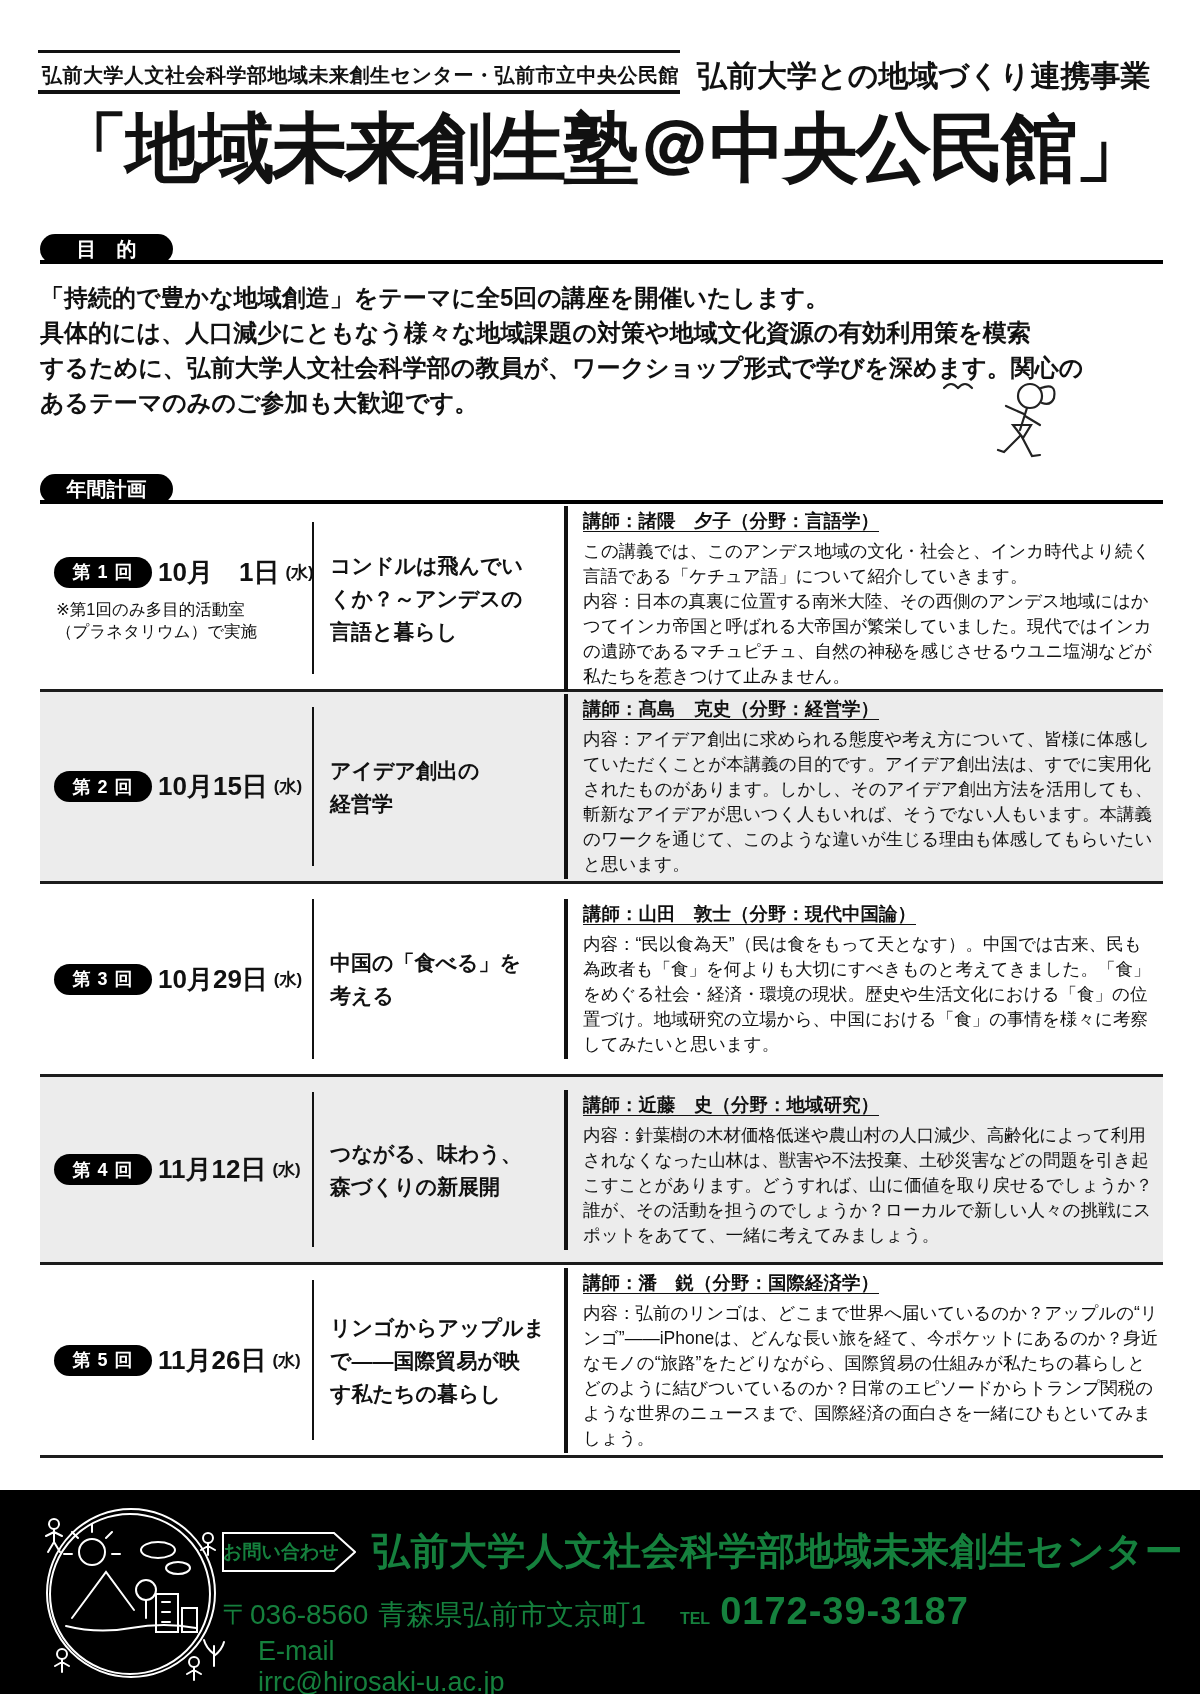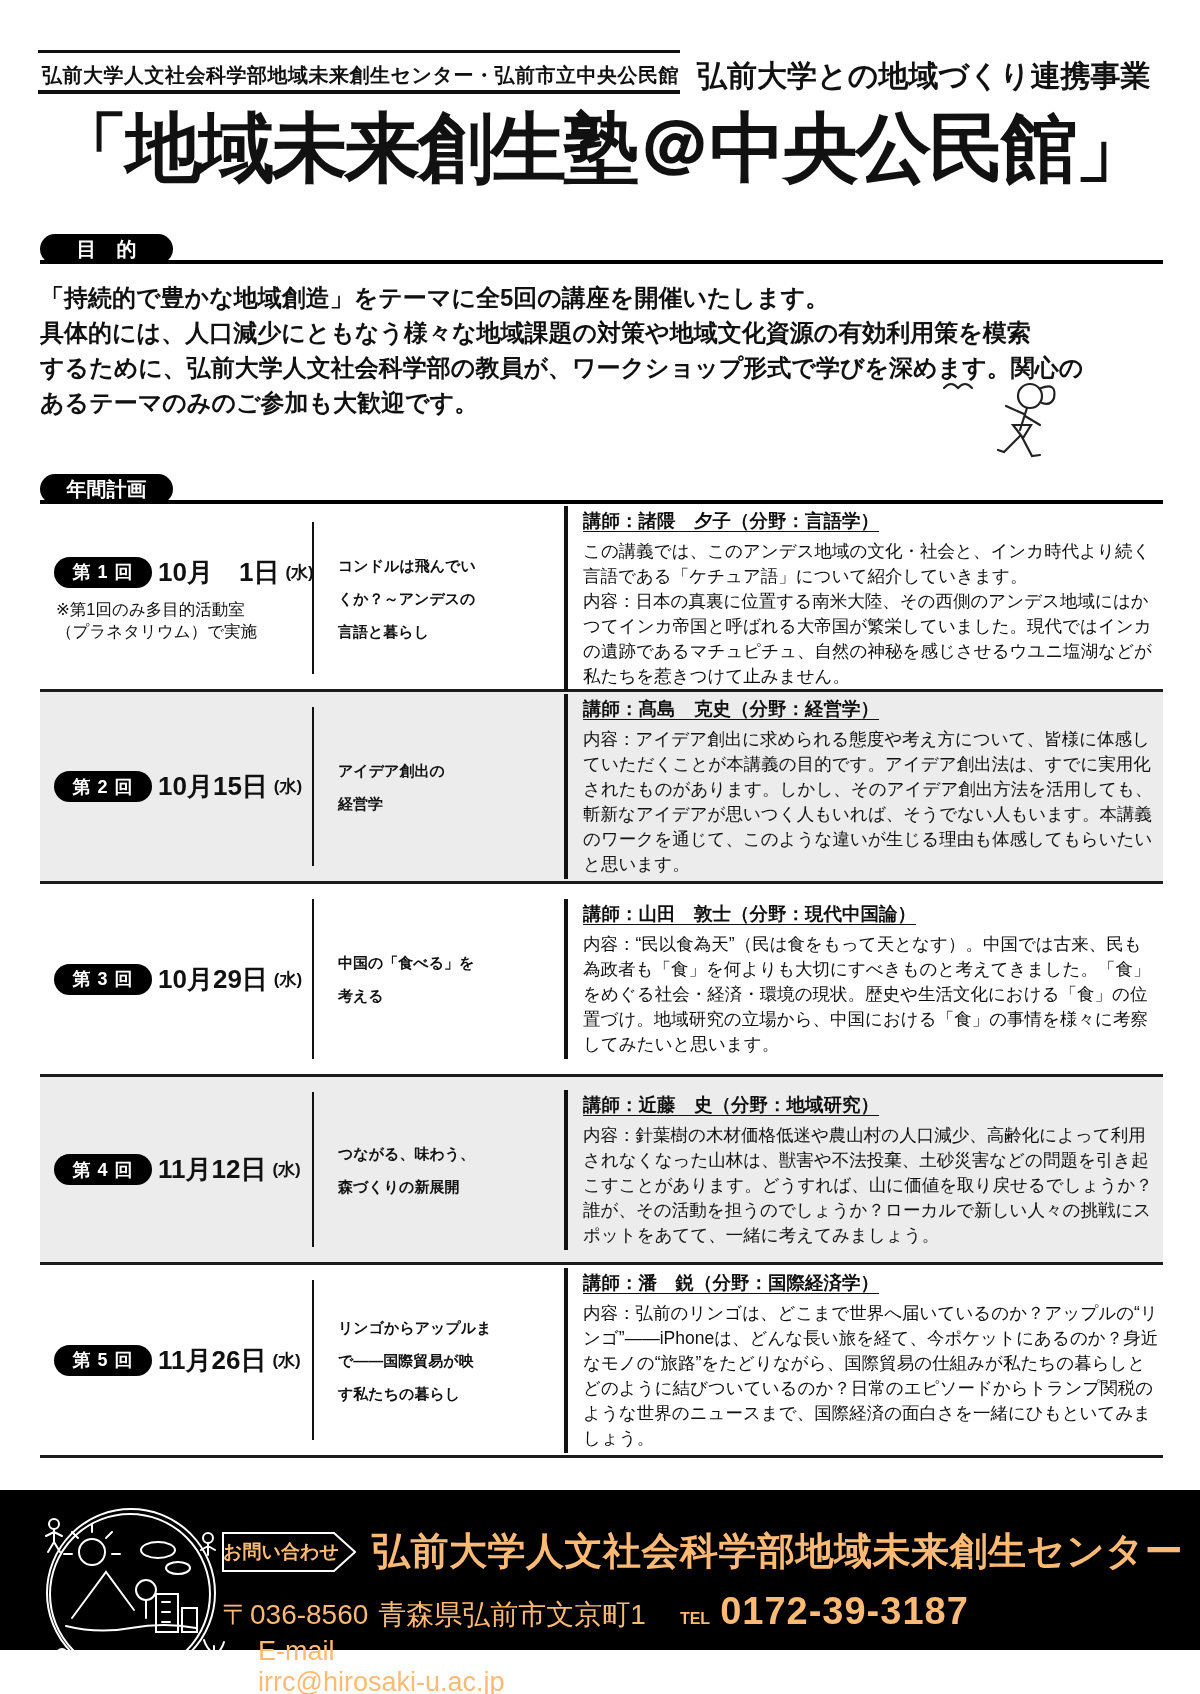--- a/index.html
+++ b/index.html
@@ -27,27 +27,27 @@
   .t-row.alt{background:#ececec;}
   .r1{height:185px;} .r2{height:192px;} .r3{height:193px;} .r4{height:188px;} .r5{height:193px;}
   .c-session{width:272px;box-sizing:border-box;padding-left:14px;flex:none;}
   .s-line{display:flex;align-items:center;gap:6px;}
   .s-pill{display:inline-flex;align-items:center;justify-content:center;flex:none;
     width:98px;height:31px;background:#000;color:#fff;border-radius:16px;font-size:18px;font-weight:bold;letter-spacing:1px;}
   .s-date{font-size:26px;font-weight:bold;white-space:nowrap;}
   .s-wd{font-size:17px;font-weight:bold;white-space:nowrap;}
   .s-note{margin-top:8px;margin-left:2px;font-size:16.5px;line-height:22px;white-space:pre-line;}
   .v-div{width:2px;background:#111;align-self:stretch;margin:15px 0;flex:none;}
-  .c-title{width:250px;box-sizing:border-box;padding-left:24px;flex:none;
-    font-size:15px;font-weight:bold;line-height:33px;white-space:pre-line;}
+  .c-title{width:250px;box-sizing:border-box;padding-left:16px;flex:none;
+    font-size:21px;font-weight:bold;line-height:33px;white-space:pre-line;}
   .c-desc{flex:1;border-left:4px solid #111;padding:2px 0 2px 15px;margin-right:4px;}
   .lect{font-size:18.5px;font-weight:bold;text-decoration:underline;text-underline-offset:4px;margin-bottom:6px;}
   .cont{font-size:17.5px;line-height:25px;}
   
-  .footer{position:absolute;left:0;top:1490px;width:1200px;height:160px;background:#000;color:#fdba74;}
+  .footer{position:absolute;left:0;top:1490px;width:1200px;height:204px;background:#000;color:#15803d;}
   .f-logo{position:absolute;left:36px;top:8px;}
   .f-badge{position:absolute;left:222px;top:42px;width:134px;height:40px;}
   .f-badge svg{position:absolute;left:0;top:0;}
   .f-badge span{position:absolute;left:0;top:0;width:118px;height:40px;display:flex;align-items:center;justify-content:center;
     font-size:19px;font-weight:bold;}
   .f-org{position:absolute;left:372px;top:36px;font-size:38px;font-weight:900;letter-spacing:0.5px;white-space:nowrap;}
   .f-line{position:absolute;left:222px;display:flex;align-items:baseline;white-space:nowrap;}
   .f-addr{top:100px;justify-content:center;}
   .f-postal{font-size:28px;}
   .f-address{font-size:28px;margin-left:10px;}

